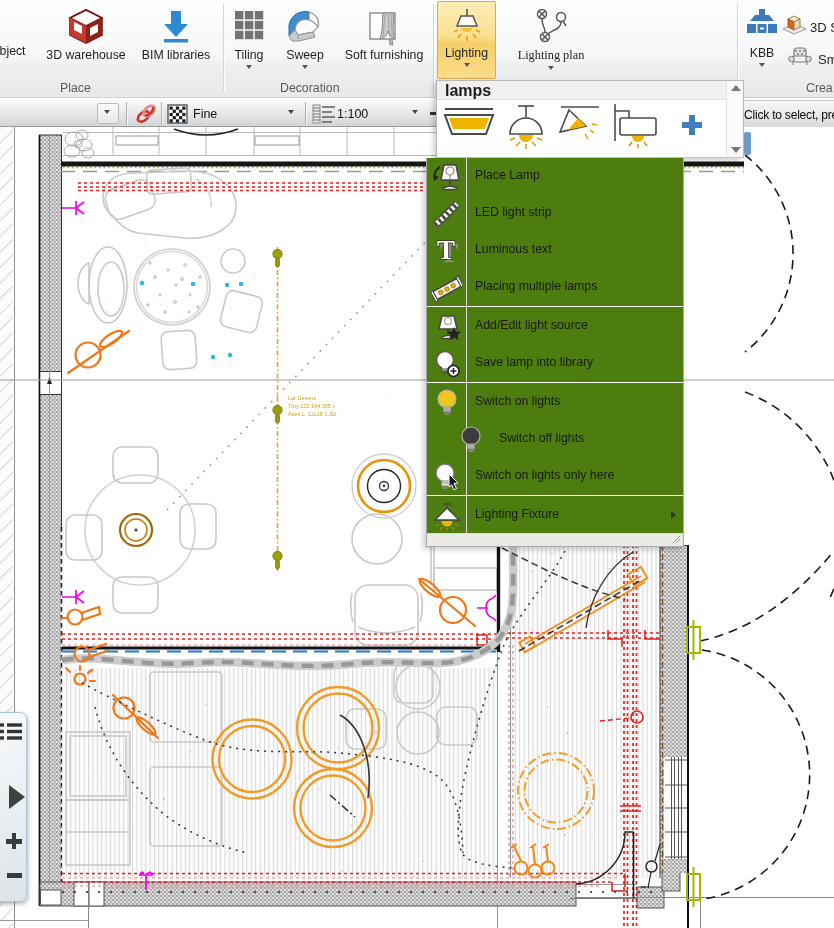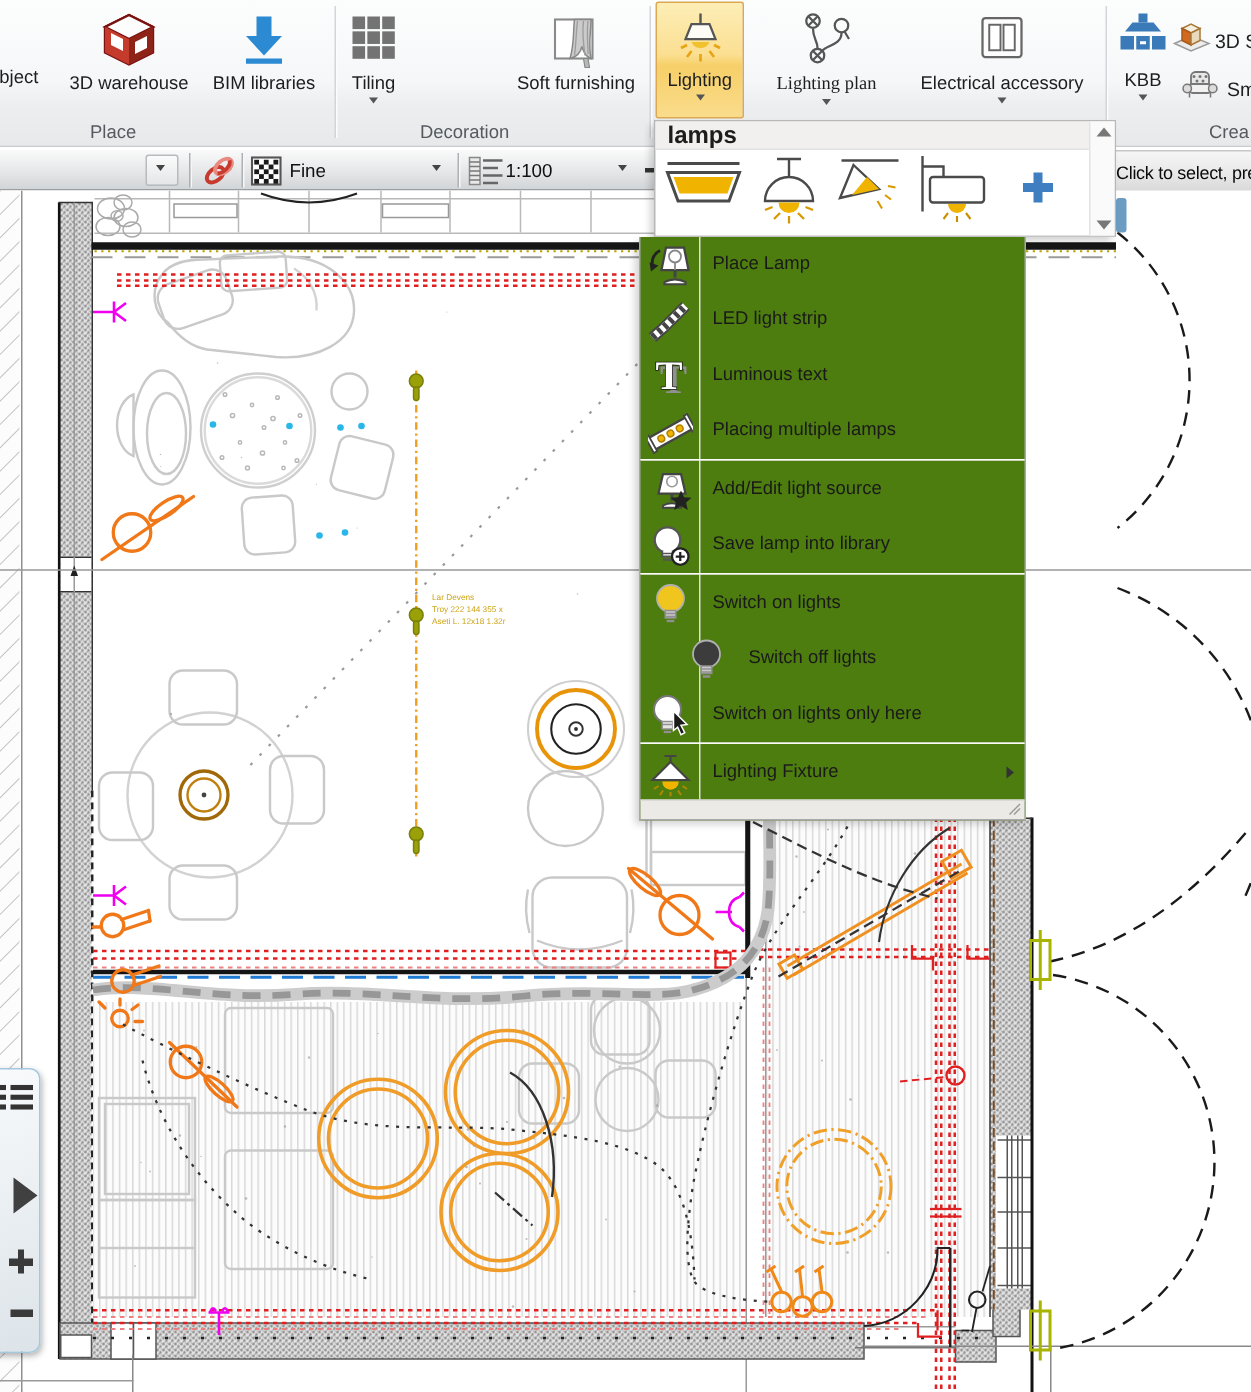--- a/index.html
+++ b/index.html
@@ -102,20 +102,31 @@
             <rect x="11.9" y="12.9" width="8.4" height="8.4"></rect>
             <rect x="21.8" y="12.9" width="8.4" height="8.4"></rect>
       <rect x="2" y="22.8" width="8.4" height="8.4"></rect>
             <rect x="11.9" y="22.8" width="8.4" height="8.4"></rect>
             <rect x="21.8" y="22.8" width="8.4" height="8.4"></rect>
       </g>
     </svg>
     <span class="rlb">Tiling</span>
         <span class="caret"></span>
   </div>
+  <div class="rbtn" style="left:278px; width:54px;">
+    <svg class="ric" width="40" height="38" viewBox="0 0 40 38">
+      <path d="M 4 28 L 4 17 C 6 7 15 2 24 4 L 24 12 C 16 10 11 14 10 22 Z" fill="#3e8ed0" stroke="#2a6aa0" stroke-width="1"></path>
+      <path d="M 24 4 C 31 6 35 12 33 19 C 30 15 27 13 24 12 Z" fill="#fff" stroke="#8a8a8a" stroke-width="1.2"></path>
+      <path d="M 10 22 C 11 14 16 10 24 12 C 27 13 30 15 33 19 L 28 24 L 13 27 Z" fill="#fdfdfd" stroke="#9a9a9a" stroke-width="1.1"></path>
+      <path d="M 4 28 L 10 22 L 13 27 L 28 24 L 30 29 L 14 33 L 7 33 Z" fill="#c6cbd0" stroke="#8a9096" stroke-width="1"></path>
+      <line x1="13" y1="27" x2="13" y2="31" stroke="#8a9096"></line>
+    </svg>
+    <span class="rlb">Sweep</span>
+        <span class="caret"></span>
+  </div>
   <div class="rbtn" style="left:336px; width:96px;">
     <svg class="ric" width="36" height="38" viewBox="0 0 36 38">
       <rect x="4" y="5" width="25" height="26" fill="#fff" stroke="#8a8a8a" stroke-width="1.4"></rect>
       <path d="M 17 5 C 16 13 17 21 14 31 C 19 30 21 27 22 23 C 23 27 25 30 28 31 C 26 21 28 13 28 5 Z" fill="#cbcbcb" stroke="#888" stroke-width="1"></path>
       <path d="M 19 6 C 18 14 18 22 17 29 M 23 6 C 22 14 23 22 24 29 M 26 6 C 25 14 26 20 26 28" fill="none" stroke="#9d9d9d" stroke-width="0.9"></path>
       <polygon points="23,31 26,31 27,37 24,37" fill="#b8b8b8" stroke="#888" stroke-width="0.8"></polygon>
     </svg>
     <span class="rlb">Soft furnishing</span>
   </div>
   <div class="gsep" style="left:433px;"></div>
@@ -142,29 +153,20 @@
             <path d="M 7 3 L 13 9 M 13 3 L 7 9"></path>
       <circle cx="13" cy="29" r="4.5"></circle>
             <path d="M 10 26 L 16 32 M 16 26 L 10 32"></path>
       <circle cx="29" cy="9" r="4.5"></circle>
       <path d="M 10 11 C 10 18 13 19 13 24"></path>
       <path d="M 29 14 C 29 22 19 22 16 26"></path>
       <line x1="31" y1="13" x2="34" y2="18"></line>
       </g>
     </svg>
     <span class="rlb">Lighting plan</span>
-        <span class="caret"></span>
-  </div>
-  <div class="rbtn" style="left:610px; width:116px;">
-    <svg class="ric" width="32" height="38" viewBox="0 0 32 38">
-      <rect x="3" y="4" width="26" height="26" rx="2" fill="#fdfdfd" stroke="#666" stroke-width="1.5"></rect>
-      <rect x="7.5" y="8.5" width="7.5" height="17" fill="#fff" stroke="#666" stroke-width="1.3"></rect>
-      <rect x="17" y="8.5" width="7.5" height="17" fill="#fff" stroke="#666" stroke-width="1.3"></rect>
-    </svg>
-    <span class="rlb">Electrical accessory</span>
         <span class="caret"></span>
   </div>
   <div class="gsep" style="left:737px;"></div>
   <div class="rbtn" style="left:740px; width:44px;">
     <svg class="ric" width="36" height="36" viewBox="0 0 36 36">
       <rect x="15" y="1" width="6" height="6" fill="#3a7ab8"></rect>
       <polygon points="11,7 25,7 30,13 6,13" fill="#3a7ab8"></polygon>
       <rect x="3" y="16" width="9" height="9" fill="#3a7ab8"></rect>
       <rect x="13.5" y="16" width="9" height="9" fill="#3a7ab8"></rect>
       <rect x="24" y="16" width="9" height="9" fill="#3a7ab8"></rect>

